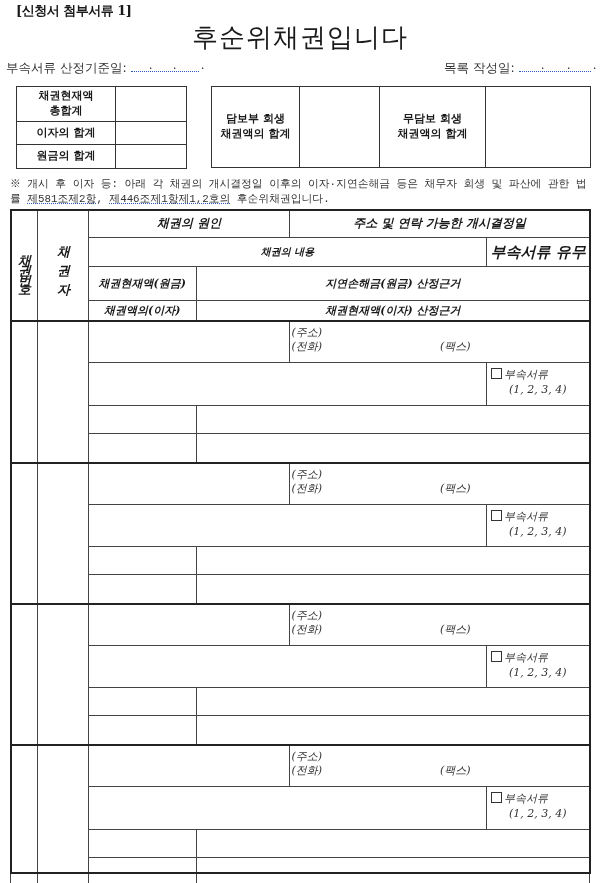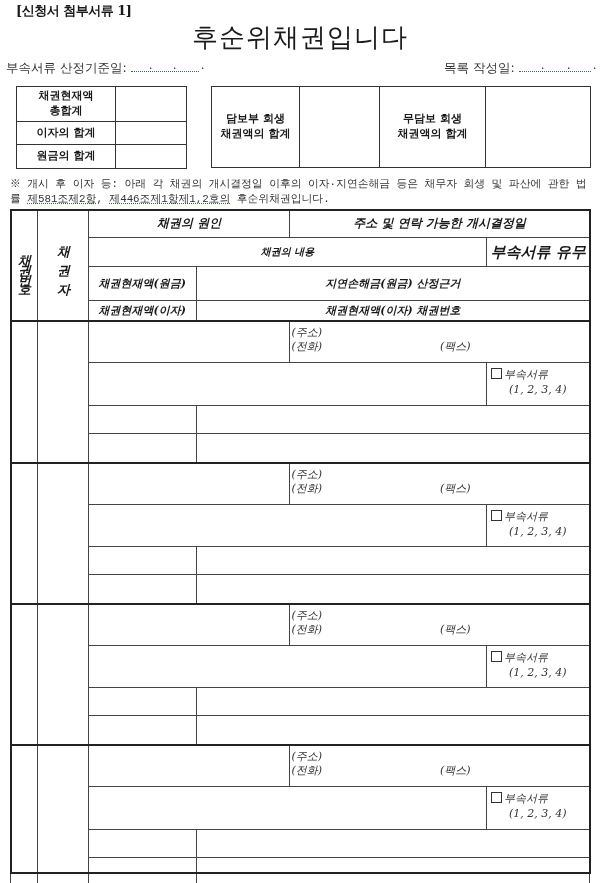--- a/index.html
+++ b/index.html
@@ -99,22 +99,22 @@
   </tr>
   <tr style="height:29px">
     <td colspan="3" class="hdr" style="font-size:10px">채권의 내용</td>
     <td class="hdr" style="font-size:15px">부속서류 유무</td>
   </tr>
   <tr style="height:34px">
     <td class="hdr dotb">채권현재액(원금)</td>
     <td colspan="3" class="hdr dotb">지연손해금(원금) 산정근거</td>
   </tr>
   <tr style="height:20px">
-    <td class="hdr">채권현재액(이자)</td>
-    <td colspan="3" class="hdr">채권현재액(이자) 채권번호</td>
+    <td class="hdr">채권액의(이자)</td>
+    <td colspan="3" class="hdr">채권현재액(이자) 산정근거</td>
   </tr>
 
   <tr class="thick-top" style="height:42px">
     <td rowspan="4"></td>
     <td rowspan="4"></td>
     <td colspan="2"></td>
     <td colspan="2" class="addr"><span>(주소)</span><br><span>(전화)</span><span style="margin-left:118px">(팩스)</span></td>
   </tr>
   <tr style="height:43px">
     <td colspan="3"></td>

